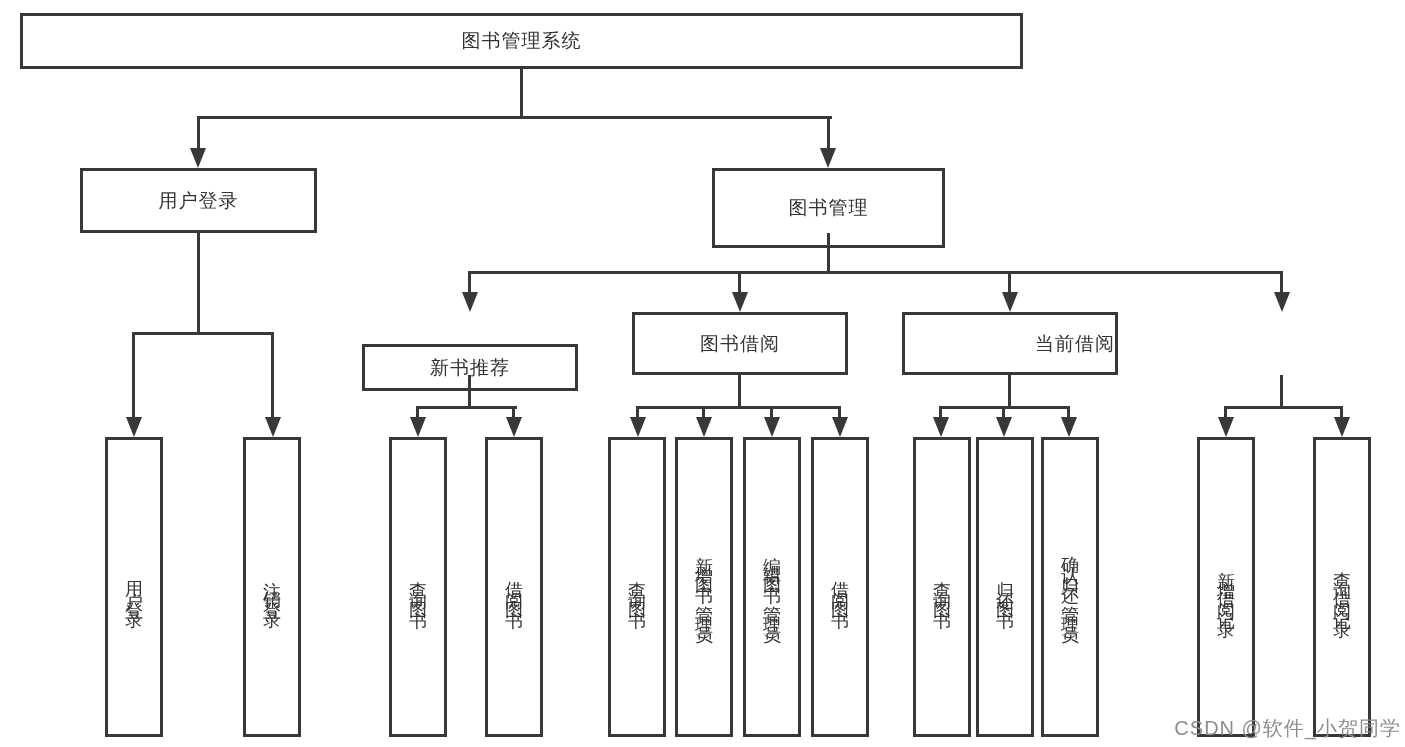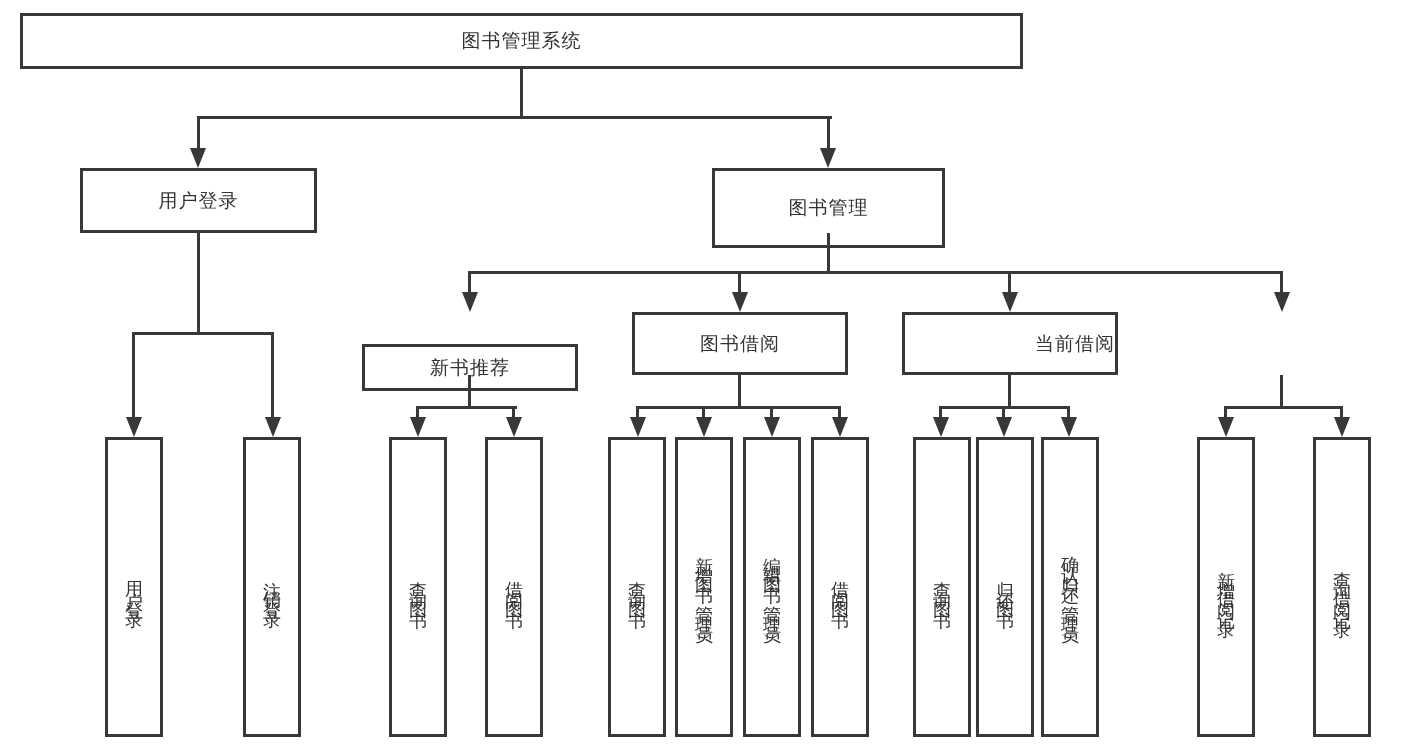--- a/index.html
+++ b/index.html
@@ -195,14 +195,15 @@
   <div class="vbox" style="left:1041px;">
     <span class="vtext">确认归还（管理员）</span>
   </div>
   <div class="vbox" style="left:1197px;">
     <span class="vtext">新增借阅记录</span>
   </div>
   <div class="vbox" style="left:1313px;">
     <span class="vtext">查询借阅记录</span>
   </div>
 
+  <div id="watermark">CSDN @软件_小贺同学</div>
 
 </div>
 
 </body></html>

